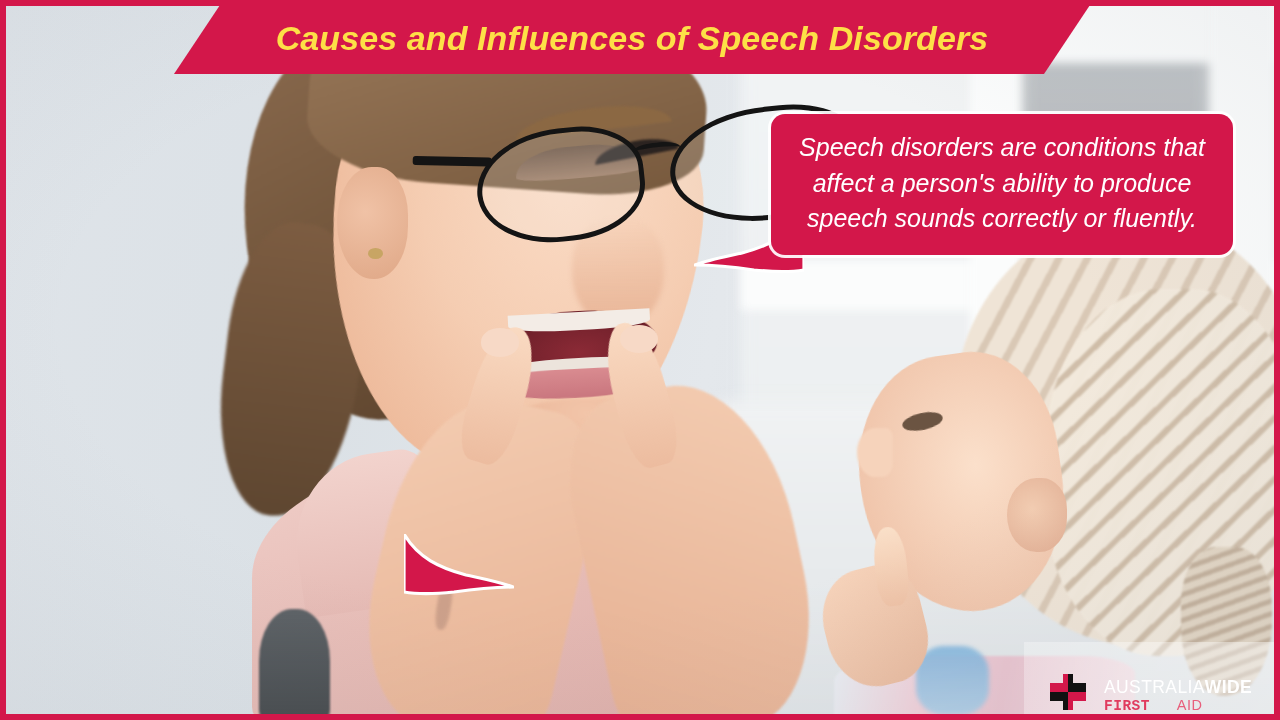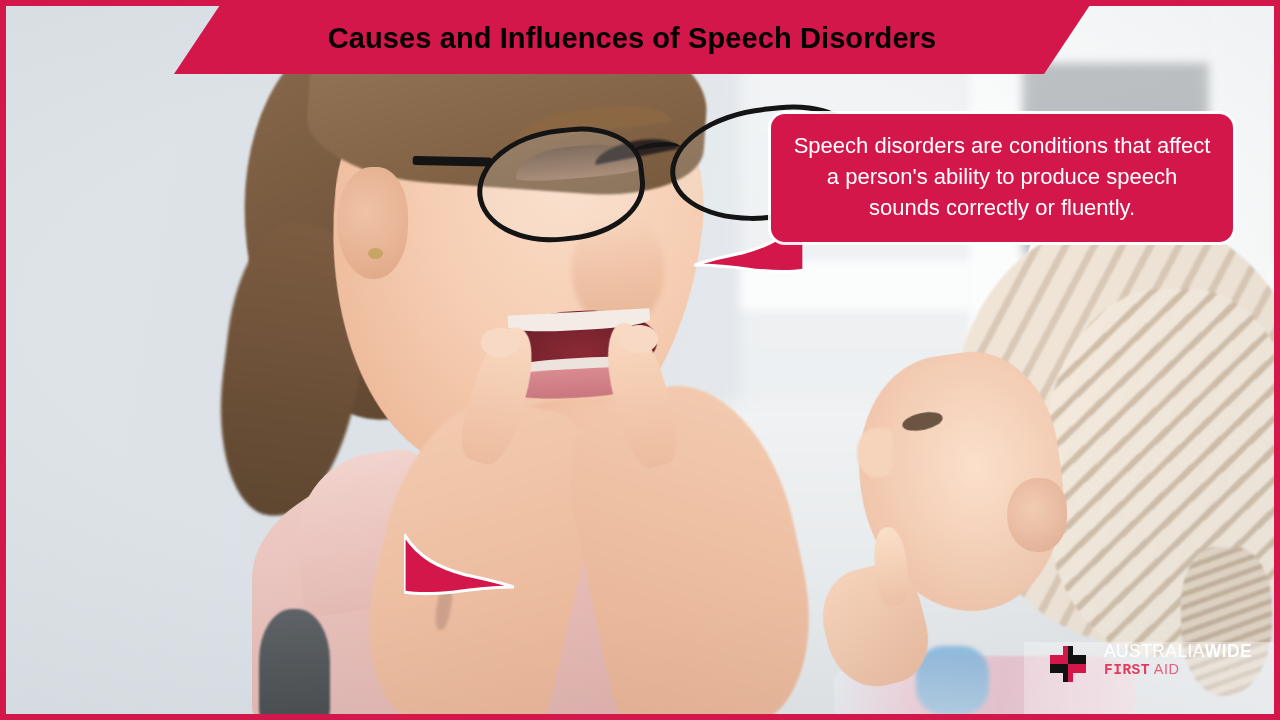--- a/index.html
+++ b/index.html
@@ -294,60 +294,61 @@
 
   
   .banner{
     position:absolute; left:168px; top:-1px; width:916px; height:69px;
     background:#d3174a;
     clip-path:polygon(46px 0, 916px 0, 870px 69px, 0 69px);
     display:flex; align-items:center; justify-content:center;
     z-index:6;
   }
   .banner-title{
-    color:#000000; font-size:29px; font-weight:bold;
+    color:#fde047; font-size:34px; font-weight:bold;
     letter-spacing:.1px; white-space:nowrap;
     padding-bottom:2px;
+    font-style:italic;
   }
 
   
   .bubble{
     position:absolute; background:#d3174a; color:#fff;
     border-radius:14px; z-index:5;
     box-shadow:0 0 0 3px rgba(255,255,255,.92);
     text-align:center; line-height:1.42;
   }
-  .bubble p{ font-size:22px; font-weight:400; }
+  .bubble p{ font-size:25px; font-weight:400;font-style:italic; }
 
   .bubble-top{
     left:765px; top:108px; width:462px; padding:16px 22px 18px;
   }
   .bubble-bottom{
     left:38px; top:460px; width:384px; padding:16px 22px 18px;
   }
 
   .tail{ position:absolute; z-index:5; }
   .tail svg{ display:block; }
 
   
   .logo-plate{
     position:absolute; right:0; bottom:0; width:250px; height:72px;
     background:linear-gradient(90deg,rgba(255,255,255,.30),rgba(255,255,255,.44));
-    display:flex; align-items:flex-start; gap:10px;
+    display:flex; align-items:flex-end; gap:10px;
     padding:0 16px 0 22px; z-index:7;
   }
   .logo-mark{ position:relative; width:44px; height:44px; flex:0 0 44px; }
   .logo-text{ display:flex; flex-direction:column; justify-content:center;
               line-height:1.04; padding-left:4px; }
   .lt-row1{ font-size:17.5px; color:#ffffff; letter-spacing:.4px; }
   .lt-row1 .thin{ font-weight:300; }
   .lt-row1 .bold{ font-weight:bold; }
   .lt-row2{ font-size:14.5px; letter-spacing:.5px; margin-top:2px; }
   .lt-row2 .bold{ font-weight:bold; color:#e03b5e;font-family:Liberation Mono, monospace; }
-  .lt-row2 .thin{ font-weight:300; color:#e85f7c; }
+  .lt-row2 .thin{ font-weight:300; color:#e85f7c;margin-left:23px; }
 </style>
 </head>
 <body>
 
 <div class="poster">
   <div class="stage">
 
     <div class="photo">
       <div class="wall"></div>
       <div class="shelf"></div>

